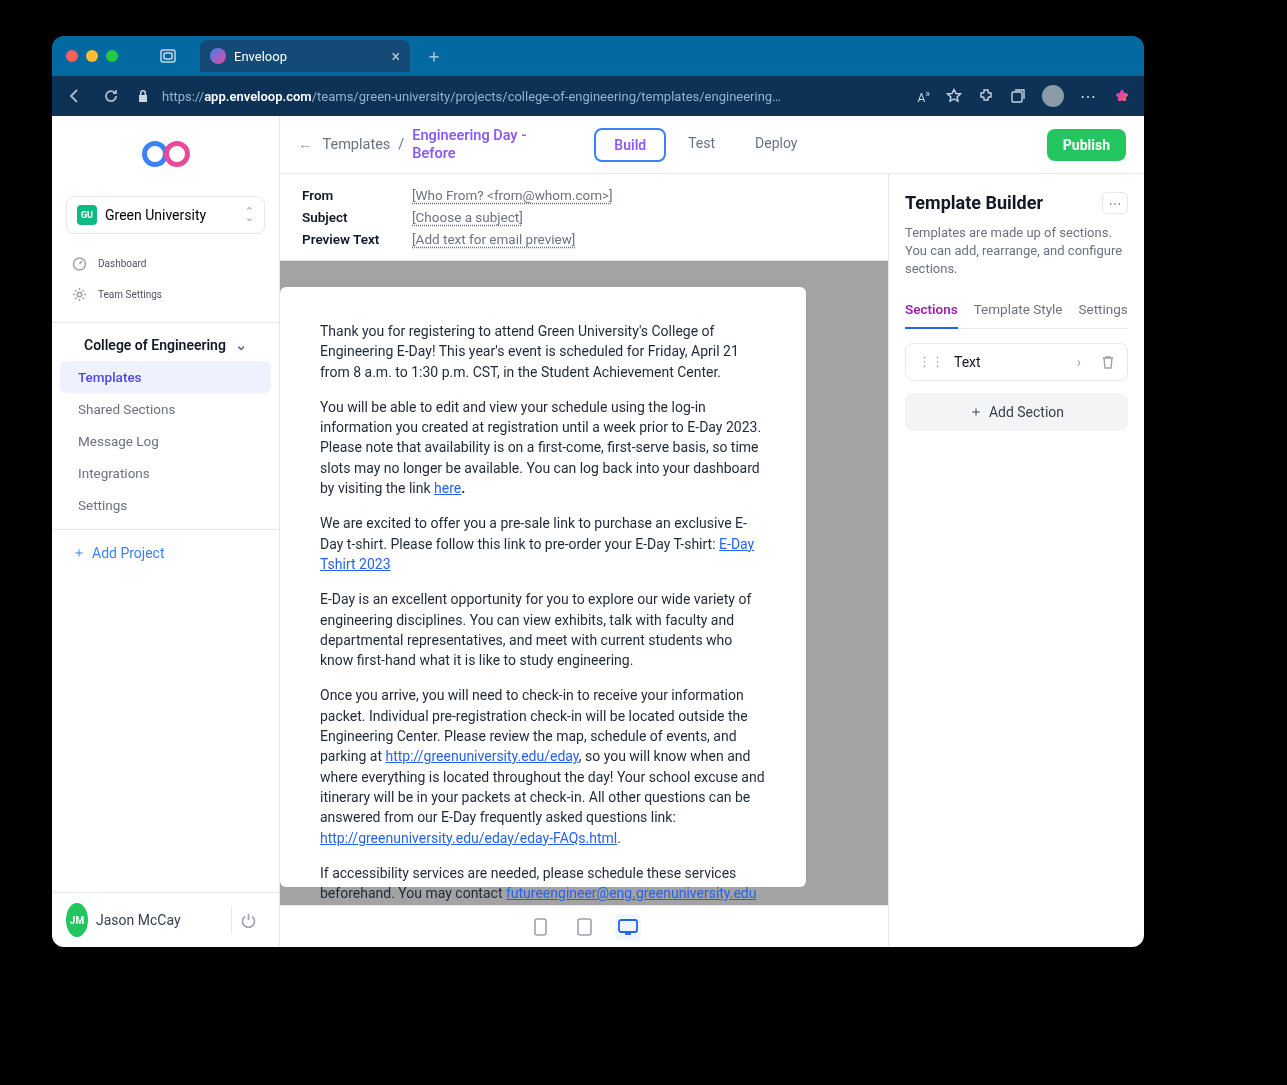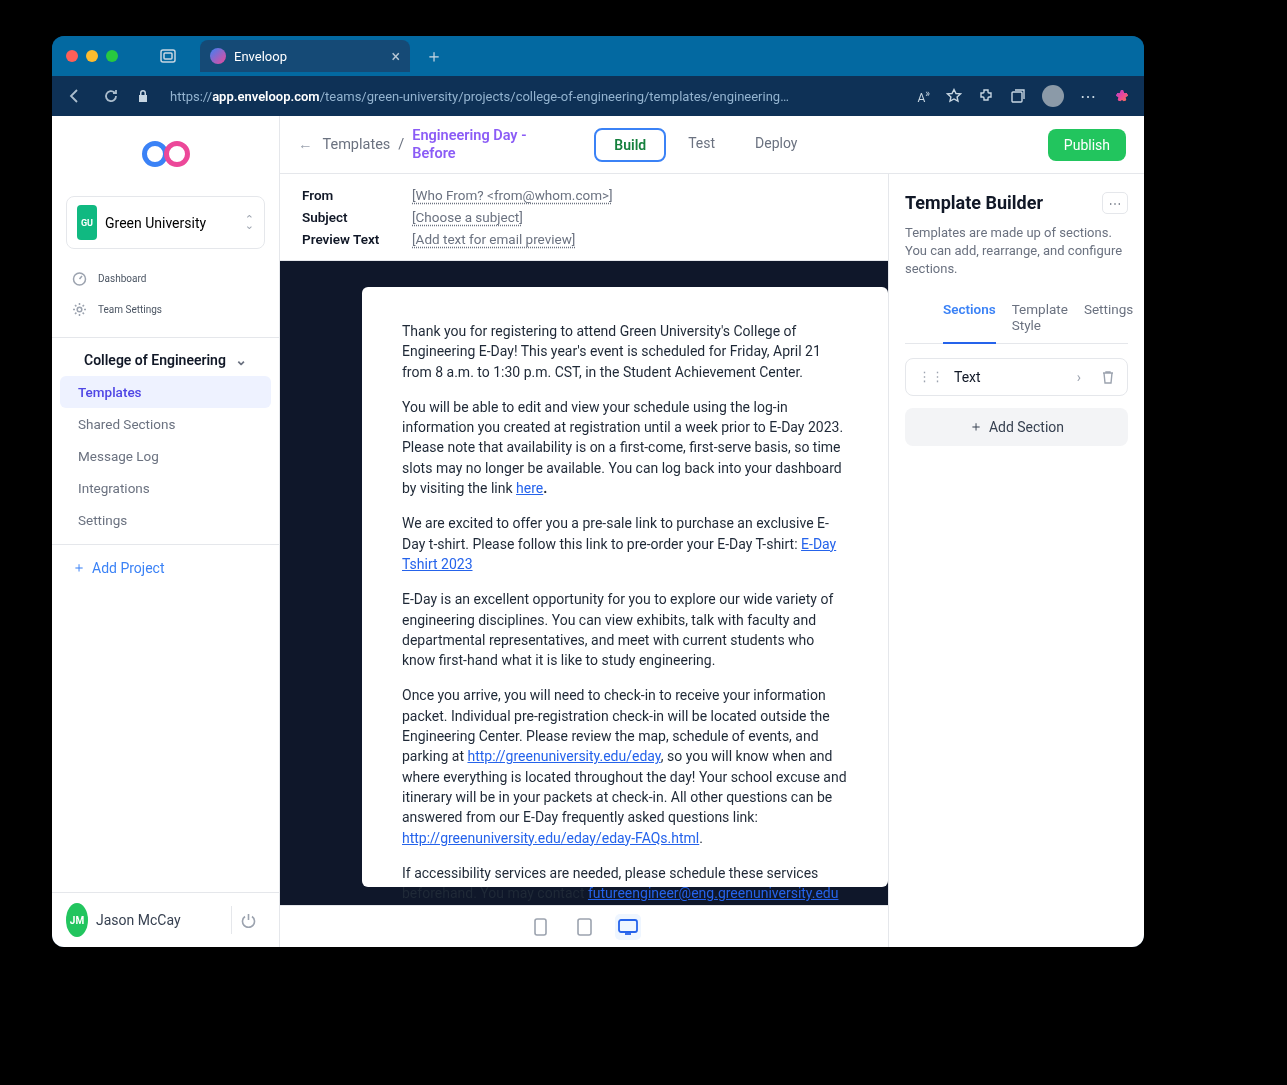--- a/index.html
+++ b/index.html
@@ -14,41 +14,41 @@
 .tr-close{background:#ff5f57}.tr-min{background:#febc2e}.tr-max{background:#28c840}
 .tab-panel-icon{ width:28px; height:24px; border-radius:6px; display:flex; align-items:center; justify-content:center; color:#c7d6e2; margin-left:26px;}
 .tab { background:#154a76; border-radius:8px 8px 0 0; height:32px; display:flex; align-items:center; padding:0 10px; gap:8px; color:#fff; font-size:13px; min-width:210px; margin-left:8px;}
 .tab .favicon{ width:16px; height:16px; border-radius:50%; background:linear-gradient(135deg,#3b82f6,#ec4899); }
 .tab .close-x{ margin-left:auto; opacity:.7; font-size:16px;}
 .new-tab{ width:28px;height:28px; color:#c7d6e2; display:flex;align-items:center;justify-content:center;font-size:18px;}
 
 
 .urlbar { height:40px; background:#0e3156; display:flex; align-items:center; padding:0 12px; gap:14px; color:#c7d6e2; }
 .urlbar .nav-icon{ width:22px; display:flex; align-items:center; justify-content:center; opacity:.85; }
-.urlbar .addr { display:flex; align-items:center; flex:1; gap:20px; font-size:13px; }
+.urlbar .addr { display:flex; align-items:center; flex:1; gap:12px; font-size:13px; }
 .urlbar .addr .lock{ color:#c7d6e2; }
 .urlbar .addr .url { color:#93b3cf; }
 .urlbar .addr .url b{ color:#fff; font-weight:600;}
 .urlbar .right-icons{ display:flex; gap:16px; align-items:center; }
 .avatar-circle{ width:22px;height:22px;border-radius:50%; background:#8b9aa8; }
 .sparkle{ width:20px;height:20px; background:linear-gradient(135deg,#7c3aed,#ec4899,#f59e0b); -webkit-mask:radial-gradient(circle,#000 40%, transparent 41%); clip-path:polygon(50% 0,61% 35%,98% 35%,68% 57%,79% 91%,50% 70%,21% 91%,32% 57%,2% 35%,39% 35%);}
 
 
 .app { position:absolute; top:80px; left:0; right:0; bottom:0; background:#fff; display:flex; }
 
 
 .sidebar { width:228px; border-right:1px solid #e5e7eb; display:flex; flex-direction:column; }
 .logo-area{ height:80px; display:flex; align-items:center; justify-content:center; }
 .logo{ width:48px;height:30px; position:relative;}
 .logo .ring{ position:absolute; width:26px;height:26px; border:5px solid; border-radius:50%; }
 .logo .r1{ left:0; border-color:#3b82f6; }
 .logo .r2{ right:0; border-color:#ec4899; }
 
 .team-selector{ margin:0 14px 14px; border:1px solid #e5e7eb; border-radius:8px; padding:8px 10px; display:flex; align-items:center; gap:8px; font-size:14px; }
-.team-badge{ width:20px;height:35px;border-radius:4px; background:#10b981; color:#fff; font-size:9px; font-weight:700; display:flex;align-items:center;justify-content:center; }
+.team-badge{ width:20px;height:20px;border-radius:4px; background:#10b981; color:#fff; font-size:9px; font-weight:700; display:flex;align-items:center;justify-content:center; }
 .chevrons{ margin-left:auto; color:#9ca3af; font-size:11px; line-height:6px; }
 
 .nav-list{ padding:0 8px; }
 .nav-item{ display:flex; align-items:center; gap:10px; padding:8px 12px; font-size:10px; color:#4b5563; border-radius:6px; }
 .nav-item .ic{ color:#9ca3af; width:16px; }
 
 .project-section{ border-top:1px solid #e5e7eb; margin-top:12px; padding-top:14px; }
 .project-header{ display:flex; align-items:center; padding:0 32px 8px; font-size:14px; font-weight:600; color:#111827; }
 .project-header .chev{ margin-left:auto; color:#6b7280; }
 .sub-nav{ padding:0 8px; }
@@ -62,46 +62,46 @@
 .power{ margin-left:auto; width:34px; border-left:1px solid #e5e7eb; display:flex; align-items:center; justify-content:center; color:#9ca3af; height:28px;}
 
 
 .main { flex:1; display:flex; flex-direction:column; min-width:0; }
 .topbar{ height:58px; border-bottom:1px solid #e5e7eb; display:flex; align-items:center; padding:0 18px; gap:14px; }
 .breadcrumb{ display:flex; align-items:center; gap:8px; font-size:14.5px; color:#6b7280; }
 .breadcrumb .back-arrow{ color:#9ca3af; margin-right:2px;}
 .breadcrumb .current{ color:#8b5cf6; font-weight:600; max-width:160px; line-height:1.2; }
 .mode-tabs{ margin-left:8px; display:flex; gap:4px; }
 .mode-tab{ padding:7px 18px; font-size:14px; color:#6b7280; border-radius:8px; }
-.mode-tab.active{ border:2px solid #3b82f6; color:#15803d; font-weight:600; }
-.publish-btn{ margin-left:auto; background:#22c55e; color:#fff; padding:8px 16px; border-radius:8px; font-size:14px; font-weight:400; }
+.mode-tab.active{ border:2px solid #3b82f6; color:#8b5cf6; font-weight:600; }
+.publish-btn{ margin-left:auto; background:#22c55e; color:#fff; padding:8px 16px; border-radius:8px; font-size:14px; font-weight:700; }
 
 .meta-bar{ border-bottom:1px solid #e5e7eb; padding:10px 22px; font-size:13.5px; }
 .meta-row{ display:flex; gap:14px; padding:3px 0; }
 .meta-label{ width:96px; color:#111827; font-weight:600; }
 .meta-value{ color:#6b7280; text-decoration:underline dotted; text-underline-offset:3px;}
 
-.canvas-area{ flex:1; background:#0f172a; overflow:auto; display:flex; justify-content:flex-end; padding:26px 0 18px; }
+.canvas-area{ flex:1; background:#a3a3a3; overflow:auto; display:flex; justify-content:flex-start; padding:26px 0 18px; }
 .email-card{ width:526px; background:#fff; border-radius:6px; padding:34px 40px; font-size:14px; line-height:1.45; color:#1f2937; }
 .email-card p{ margin-bottom:15px; }
 .email-card a{ color:#2563eb; text-decoration:underline; }
 
 .device-bar{ height:42px; border-top:1px solid #e5e7eb; display:flex; align-items:center; justify-content:center; gap:18px; color:#9ca3af; }
 .device-bar .dev{ width:26px;height:26px; display:flex;align-items:center;justify-content:center; border-radius:5px;}
 .device-bar .dev.active{ color:#2563eb; background:#eff6ff; }
 
 
 .panel{ width:256px; border-left:1px solid #e5e7eb; padding:18px 16px; display:flex; flex-direction:column; }
 .panel-header{ display:flex; align-items:flex-start; }
 .panel-title{ font-size:18px; font-weight:700; color:#111827; }
 .panel-menu{ margin-left:auto; width:26px;height:22px; border:1px solid #e5e7eb; border-radius:5px; display:flex;align-items:center;justify-content:center; color:#6b7280; font-size:13px;}
 .panel-desc{ font-size:13px; color:#6b7280; margin-top:10px; line-height:1.4; }
 .panel-tabs{ display:flex; gap:16px; margin-top:22px; border-bottom:1px solid #e5e7eb; font-size:13.5px; }
 .ptab{ padding-bottom:10px; color:#6b7280; }
-.ptab.active{ color:#3b82f6; font-weight:600; border-bottom:2px solid #2563eb; margin-bottom:-1px;margin-left:38px;}
+.ptab.active{ color:#a21caf; font-weight:600; border-bottom:2px solid #2563eb; margin-bottom:-1px;}
 .section-row{ margin-top:14px; border:1px solid #e5e7eb; border-radius:8px; padding:10px 12px; display:flex; align-items:center; gap:10px; font-size:14px; color:#111827;}
 .section-row .drag{ color:#9ca3af; font-size:13px;}
 .section-row .chev-r{ margin-left:auto; color:#9ca3af; }
 .section-row .trash{ color:#9ca3af; margin-left:10px;}
 .add-section{ margin-top:12px; background:#f3f4f6; border-radius:8px; padding:10px; text-align:center; color:#374151; font-size:14px; display:flex; justify-content:center; gap:6px; align-items:center;}
 
 svg{display:block}
 </style>
 </head>
 <body>

